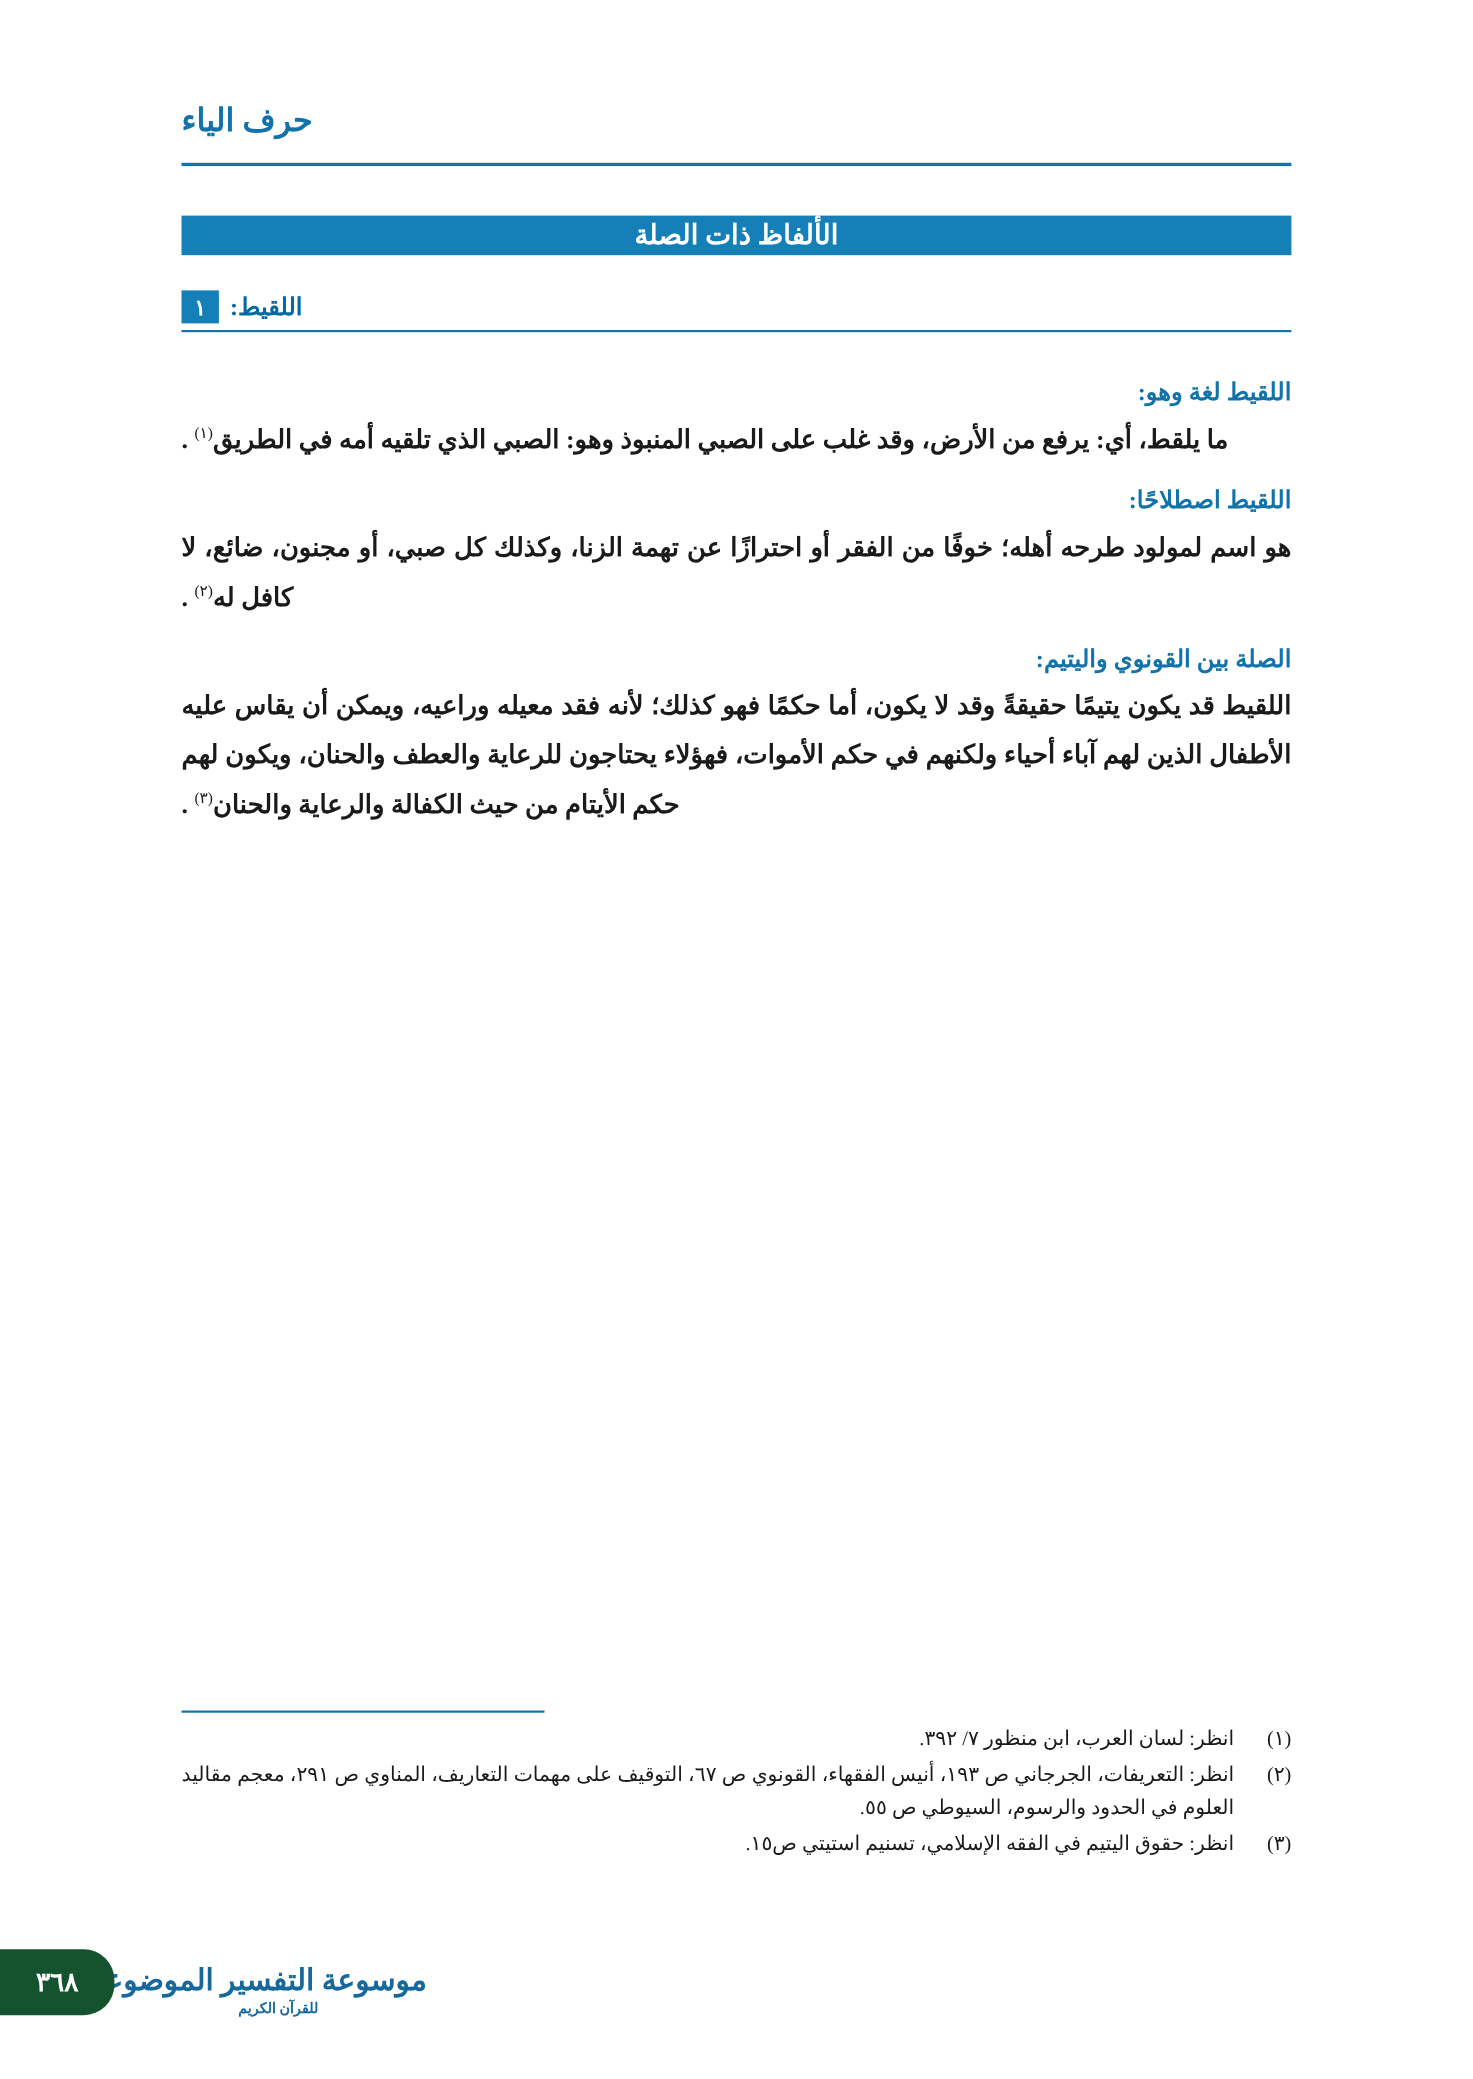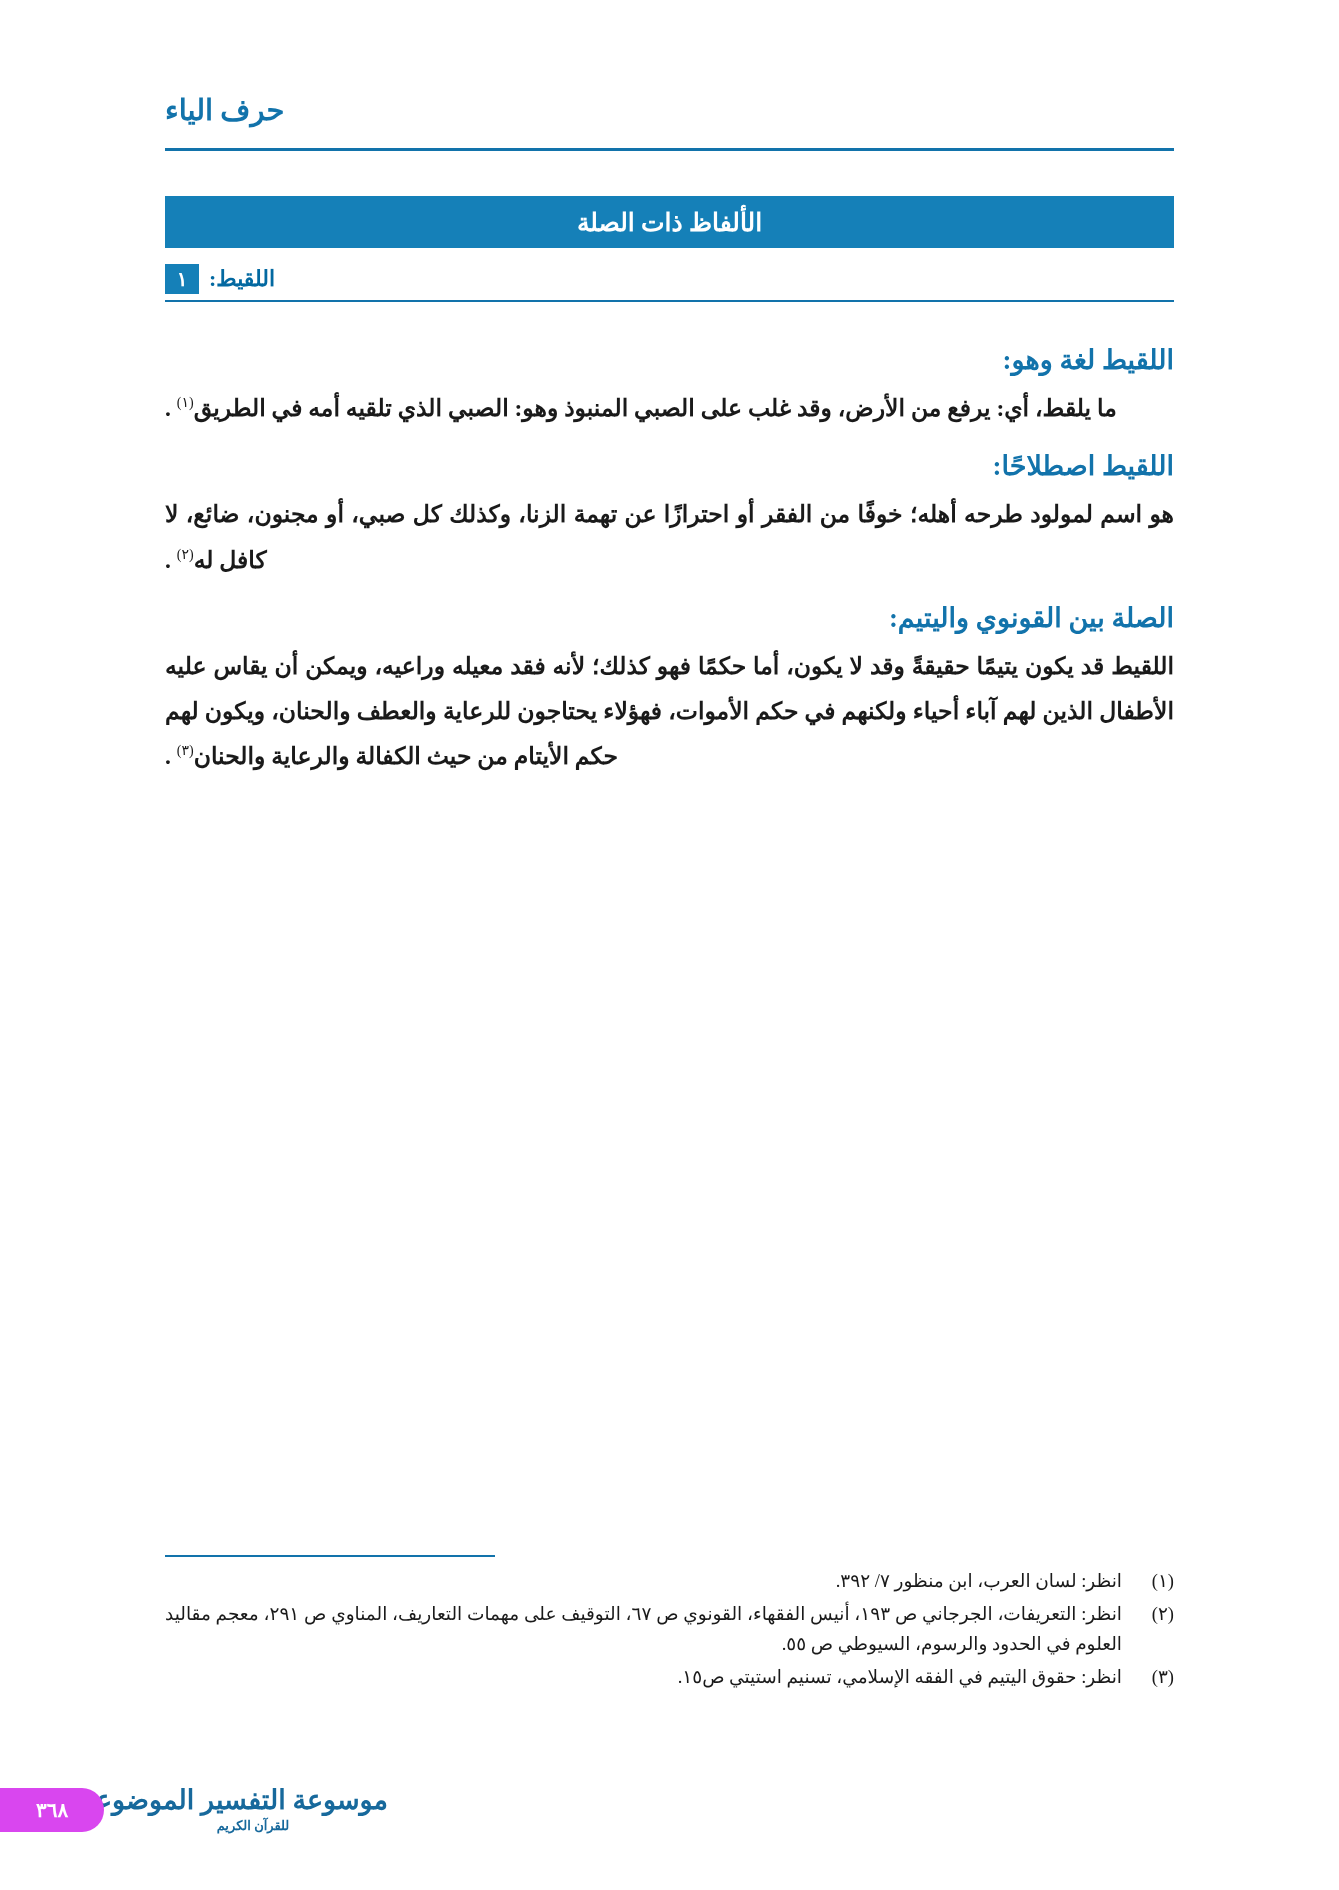--- a/index.html
+++ b/index.html
@@ -42,21 +42,21 @@
     background: #1273ab;
     width: 100%;
   }
 
   
   .banner {
     position: absolute;
     top: 196px;
     right: 165px;
     left: 165px;
-    height: 52px;
+    height: 36px;
     background: #1580b8;
     display: flex;
     align-items: center;
     justify-content: center;
   }
   .banner-text {
     color: #ffffff;
     font-size: 25px;
     font-weight: bold;
     letter-spacing: 0.5px;
@@ -105,21 +105,21 @@
   .content {
     position: absolute;
     top: 325px;
     right: 165px;
     left: 165px;
     direction: rtl;
     text-align: justify;
   }
   .sub-head {
     color: #1273ab;
-    font-size: 27px;
+    font-size: 22px;
     font-weight: bold;
     text-align: right;
     margin: 14px 0 4px 0;
     line-height: 1.6;
   }
   .para {
     font-size: 23.5px;
     font-weight: bold;
     line-height: 1.92;
     text-align: justify;
@@ -175,29 +175,29 @@
     bottom: 52px;
     right: 0;
     left: 0;
     height: 78px;
   }
   .page-num-pill {
     position: absolute;
     left: 0;
     bottom: 6px;
     width: 104px;
-    height: 44px;
-    background: #d946ef;
+    height: 60px;
+    background: #14532d;
     border-top-right-radius: 28px;
     border-bottom-right-radius: 28px;
     display: flex;
     align-items: center;
     justify-content: center;
     color: #ffffff;
-    font-size: 20px;
+    font-size: 24px;
     font-weight: bold;
     letter-spacing: 2px;
   }
   .brand {
     position: absolute;
     left: 118px;
     bottom: 4px;
     width: 270px;
     text-align: center;
     color: #1a6fa3;

